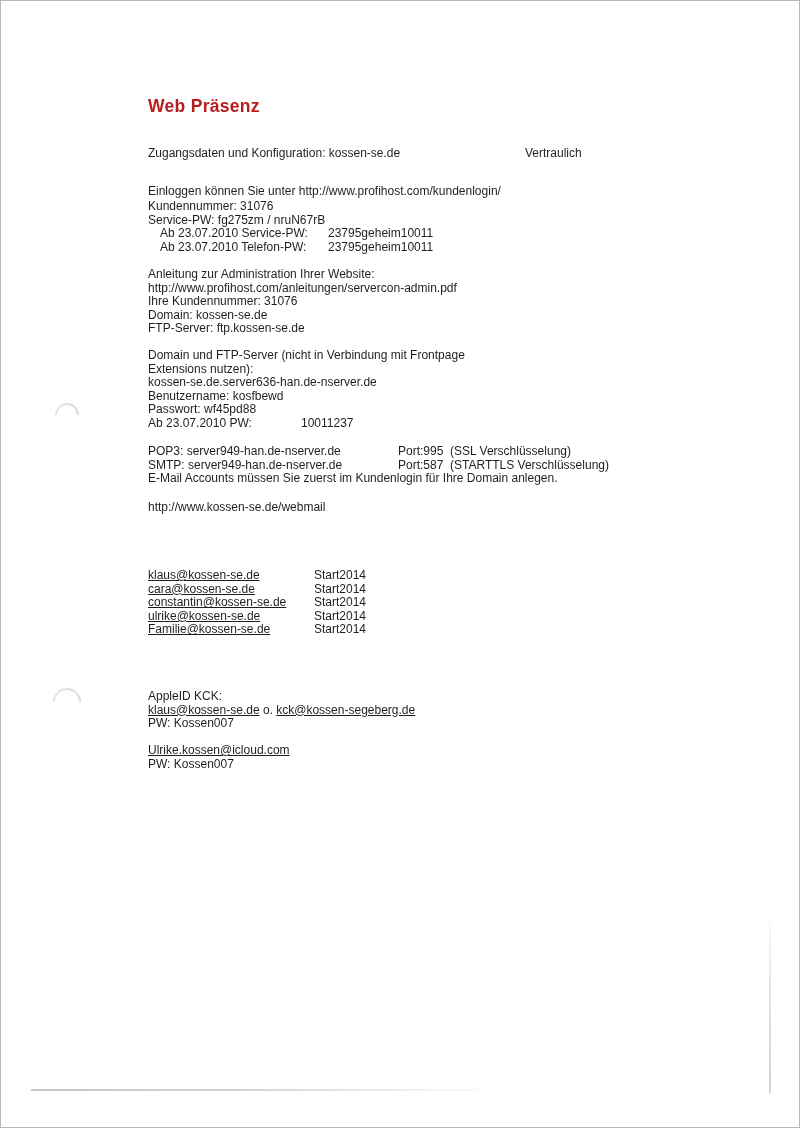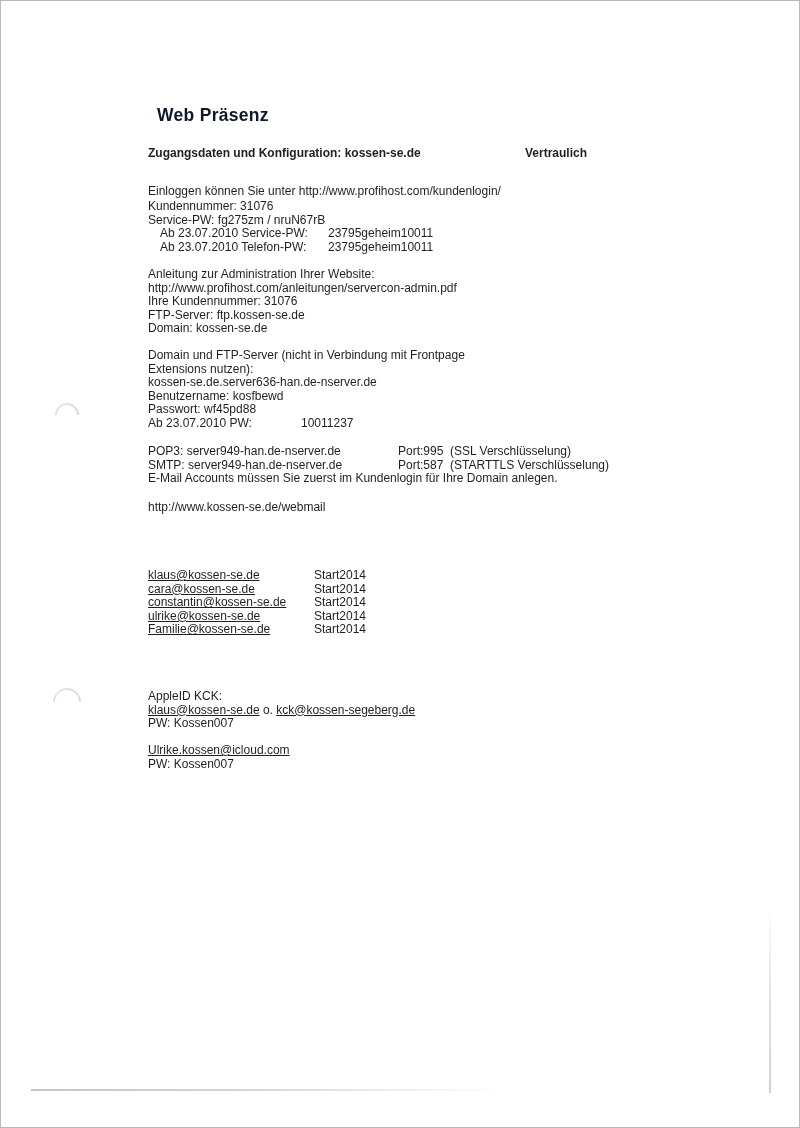--- a/index.html
+++ b/index.html
@@ -15,35 +15,35 @@
     box-sizing: border-box;
     border: 1px solid #b9b9b9;
     overflow: hidden;
     font-family: "Liberation Sans", sans-serif;
     color: #1f1f1f;
   }
   .doc-title {
     position: absolute;
     left: 147px;
     top: 95px;
-    margin: 9px;
+    margin: 0;
     font-size: 17.5px;
     font-weight: bold;
     letter-spacing: 0.3px;
-    color: #0f172a;
+    color: #b91c1c;
   }
   .block {
     position: absolute;
     left: 147px;
     width: 520px;
     font-size: 12px;
     line-height: 13.6px;
     white-space: nowrap;
   }
-  .bold { font-weight: bold; }
+  .bold { font-weight: normal; }
   .confidential {
     position: absolute;
     left: 377px;
     top: 0;
   }
   .lbl { display: inline-block; }
   .w168 { width: 168px; margin-left: 12px; }
   .w153 { width: 153px; }
   .w250 { width: 250px; }
   .w166 { width: 166px; }
@@ -96,22 +96,22 @@
     <div>Kundennummer: 31076</div>
     <div>Service-PW: fg275zm / nruN67rB</div>
     <div><span class="lbl w168">Ab 23.07.2010 Service-PW:</span><span>23795geheim10011</span></div>
     <div><span class="lbl w168">Ab 23.07.2010 Telefon-PW:</span><span>23795geheim10011</span></div>
   </div>
 
   <div class="block" style="top:267px">
     <div>Anleitung zur Administration Ihrer Website:</div>
     <div>http://www.profihost.com/anleitungen/servercon-admin.pdf</div>
     <div>Ihre Kundennummer: 31076</div>
+    <div>Domain: kossen-se.de</div>
     <div>FTP-Server: ftp.kossen-se.de</div>
-    <div>Domain: kossen-se.de</div>
   </div>
 
   <div class="block" style="top:348px">
     <div>Domain und FTP-Server (nicht in Verbindung mit Frontpage</div>
     <div>Extensions nutzen):</div>
     <div>kossen-se.de.server636-han.de-nserver.de</div>
     <div>Benutzername: kosfbewd</div>
     <div>Passwort: wf45pd88</div>
     <div><span class="lbl w153">Ab 23.07.2010 PW:</span><span>10011237</span></div>
   </div>

